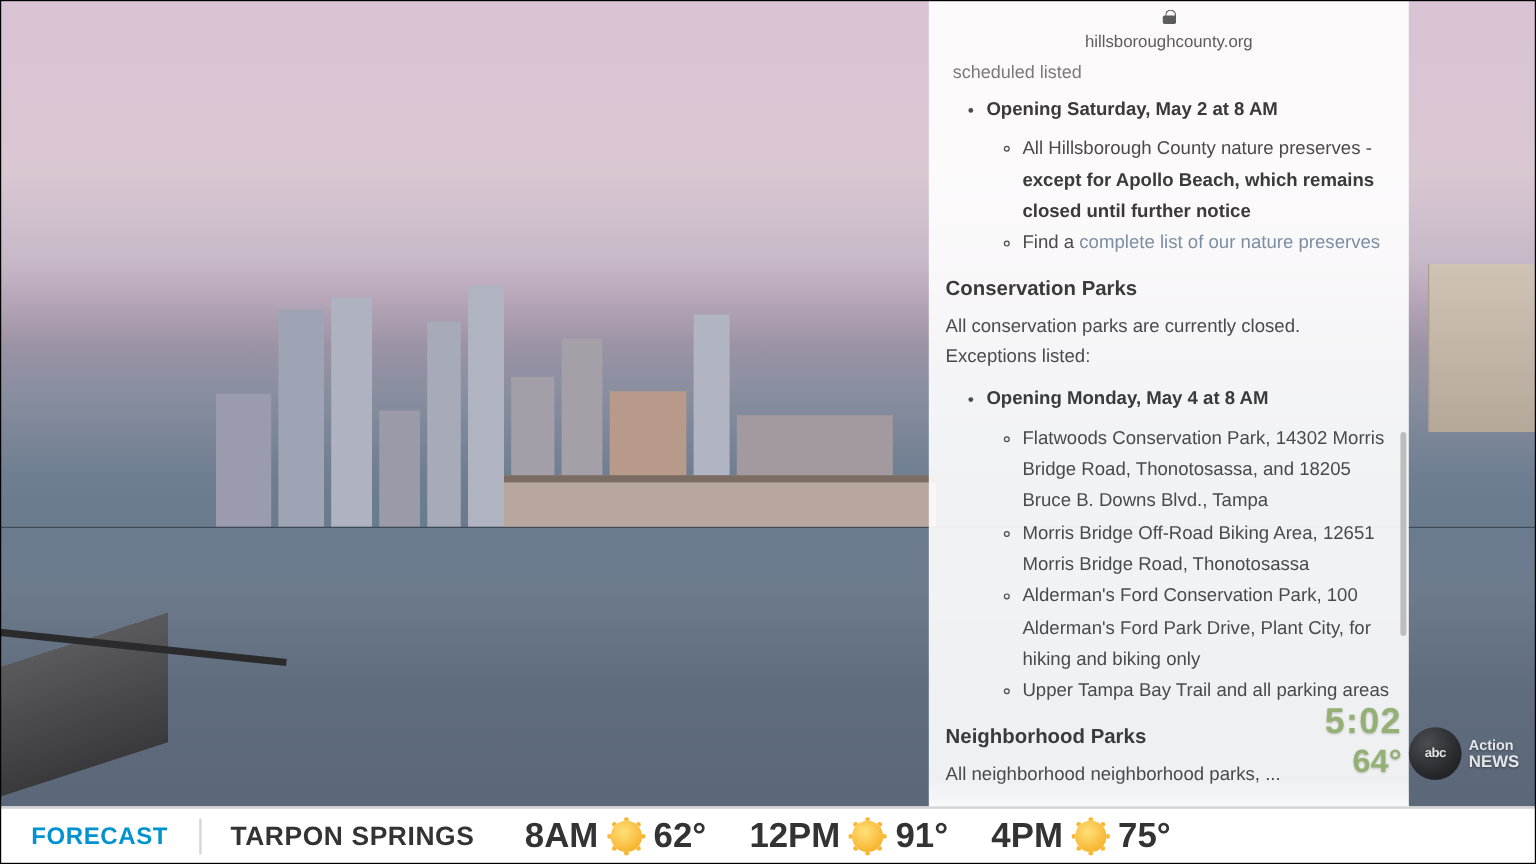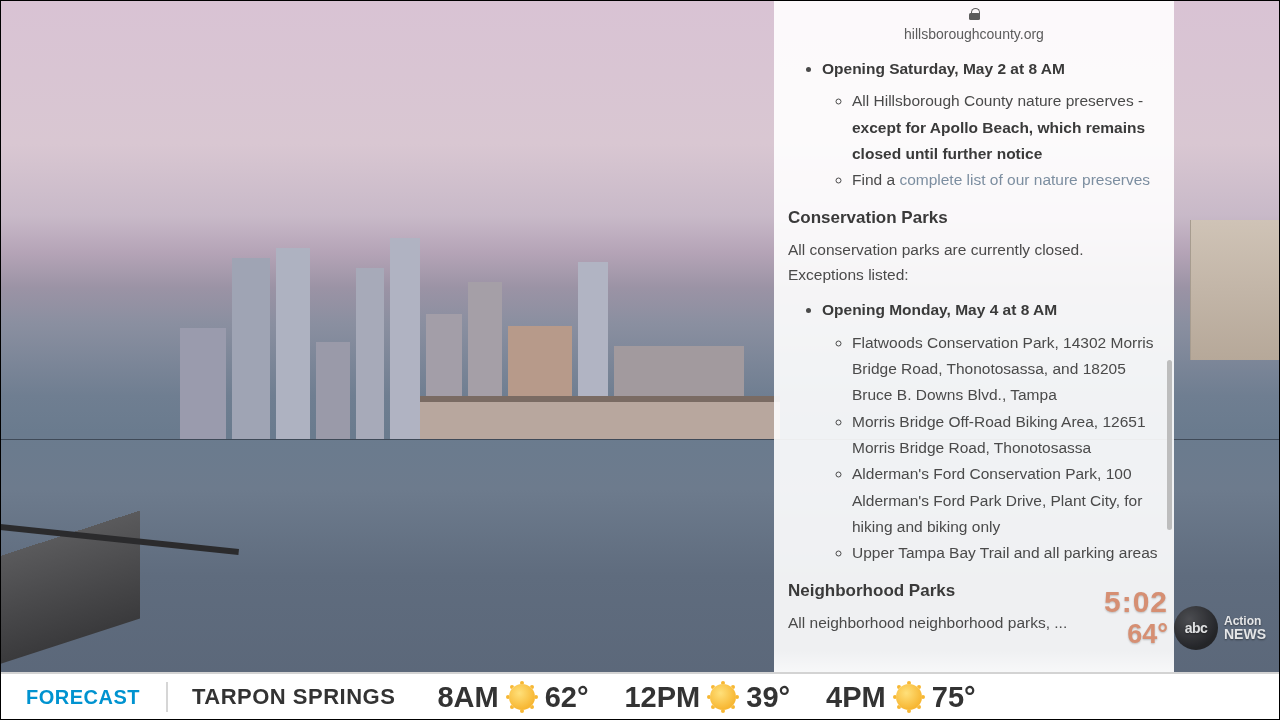--- a/index.html
+++ b/index.html
@@ -85,39 +85,39 @@
   
   .edgebuild {
     position:absolute; right:0; top:220px; width:90px; height:140px;
     background:linear-gradient(#cfc3b6,#b6a899);
     border-left:1px solid #a79c8f;
   }
 
   
   .timetemp {
     position:absolute; right:112px; bottom:70px;
-    text-align:right; color:#c2410c;
+    text-align:right; color:#4d7c0f;
     text-shadow:0 1px 2px rgba(0,0,0,0.4);
     opacity:0.55;
   }
   .timetemp .time{ font-size:30px; font-weight:600; letter-spacing:1px;}
   .timetemp .temp{ font-size:27px; font-weight:700;}
 
   
   .logo {
     position:absolute; right:14px; bottom:70px;
     display:flex; align-items:center; gap:6px;
     color:#f4f4f4; opacity:0.9;
     text-shadow:0 1px 2px rgba(0,0,0,0.5);
   }
   .abc-disc{
     width:44px; height:44px; border-radius:50%;
     background:radial-gradient(circle at 35% 30%, #4a4a4d, #1e1e20 70%);
     display:flex; align-items:center; justify-content:center;
-    color:#eee; font-weight:800; font-size:14px; letter-spacing:-0.5px;
+    color:#eee; font-weight:800; font-size:11px; letter-spacing:-0.5px;
   }
   .logo-text .l1{font-size:12px; font-weight:700; line-height:1;}
   .logo-text .l2{font-size:14px; font-weight:800; line-height:1;}
 
   
   .ticker {
     position:absolute; left:0; right:0; bottom:0; height:48px;
     background:#ffffff; border-top:2px solid #d3d3d3;
     display:flex; align-items:center;
     font-weight:600; color:#2b2b2b;
@@ -176,20 +176,21 @@
   <div class="pier"></div>
   <div class="rail"></div>
   <div class="edgebuild"></div>
 
   <div class="webpanel">
     <div class="addrbar">
       <span class="lock-icon"></span>
       <span>hillsboroughcounty.org</span>
     </div>
 
+    <div class="truncated-top">scheduled listed</div>
 
     <ul>
       <li>
         <span class="strong">Opening Saturday, May 2 at  8 AM</span>
         <ul>
           <li>
             <span>All Hillsborough County nature preserves - </span><span class="strong">except for Apollo Beach, which remains closed until further notice</span>
           </li>
           <li>
             <span>Find a </span><span class="linklike">complete list of our nature preserves</span>
@@ -239,21 +240,21 @@
     <div class="city">TARPON SPRINGS</div>
 
     <div class="slot">
       <span>8AM</span>
       <span class="sun"></span>
       <span>62°</span>
     </div>
     <div class="slot">
       <span>12PM</span>
       <span class="sun"></span>
-      <span>39°</span>
+      <span>91°</span>
     </div>
     <div class="slot">
       <span>4PM</span>
       <span class="sun"></span>
       <span>75°</span>
     </div>
   </div>
 
   <div class="frame-border"></div>
 </div>

